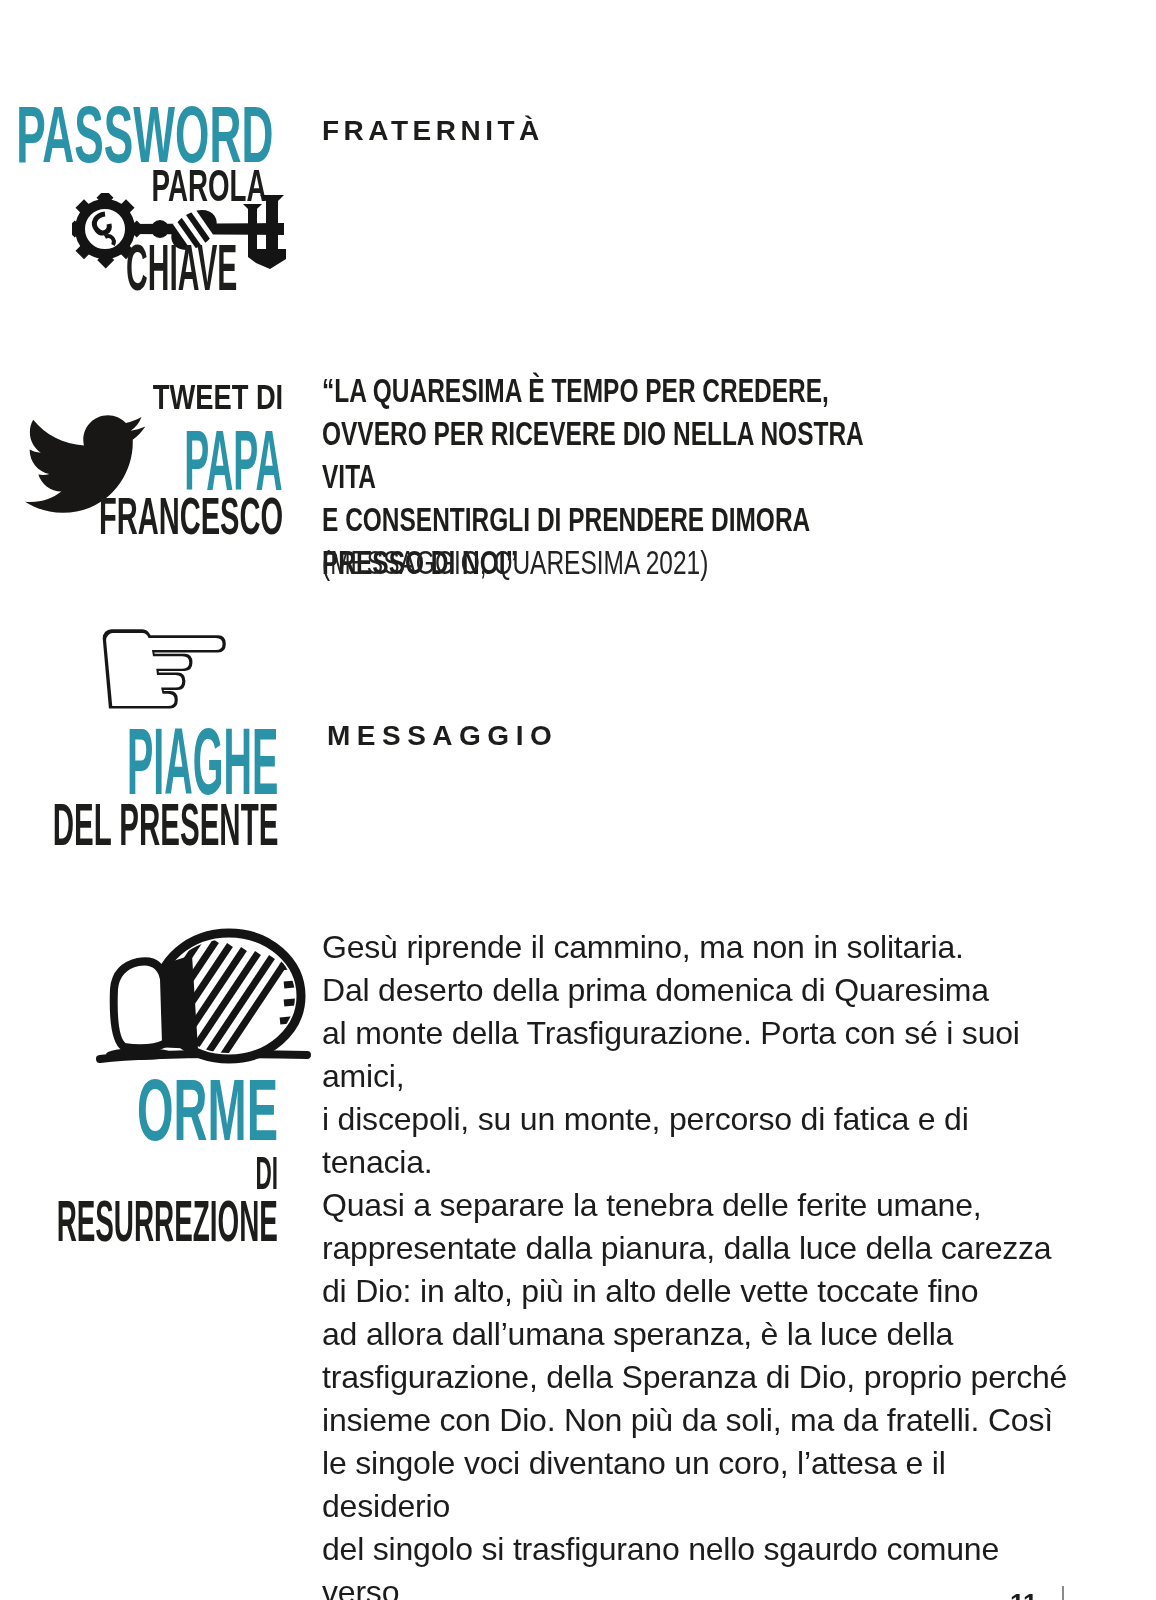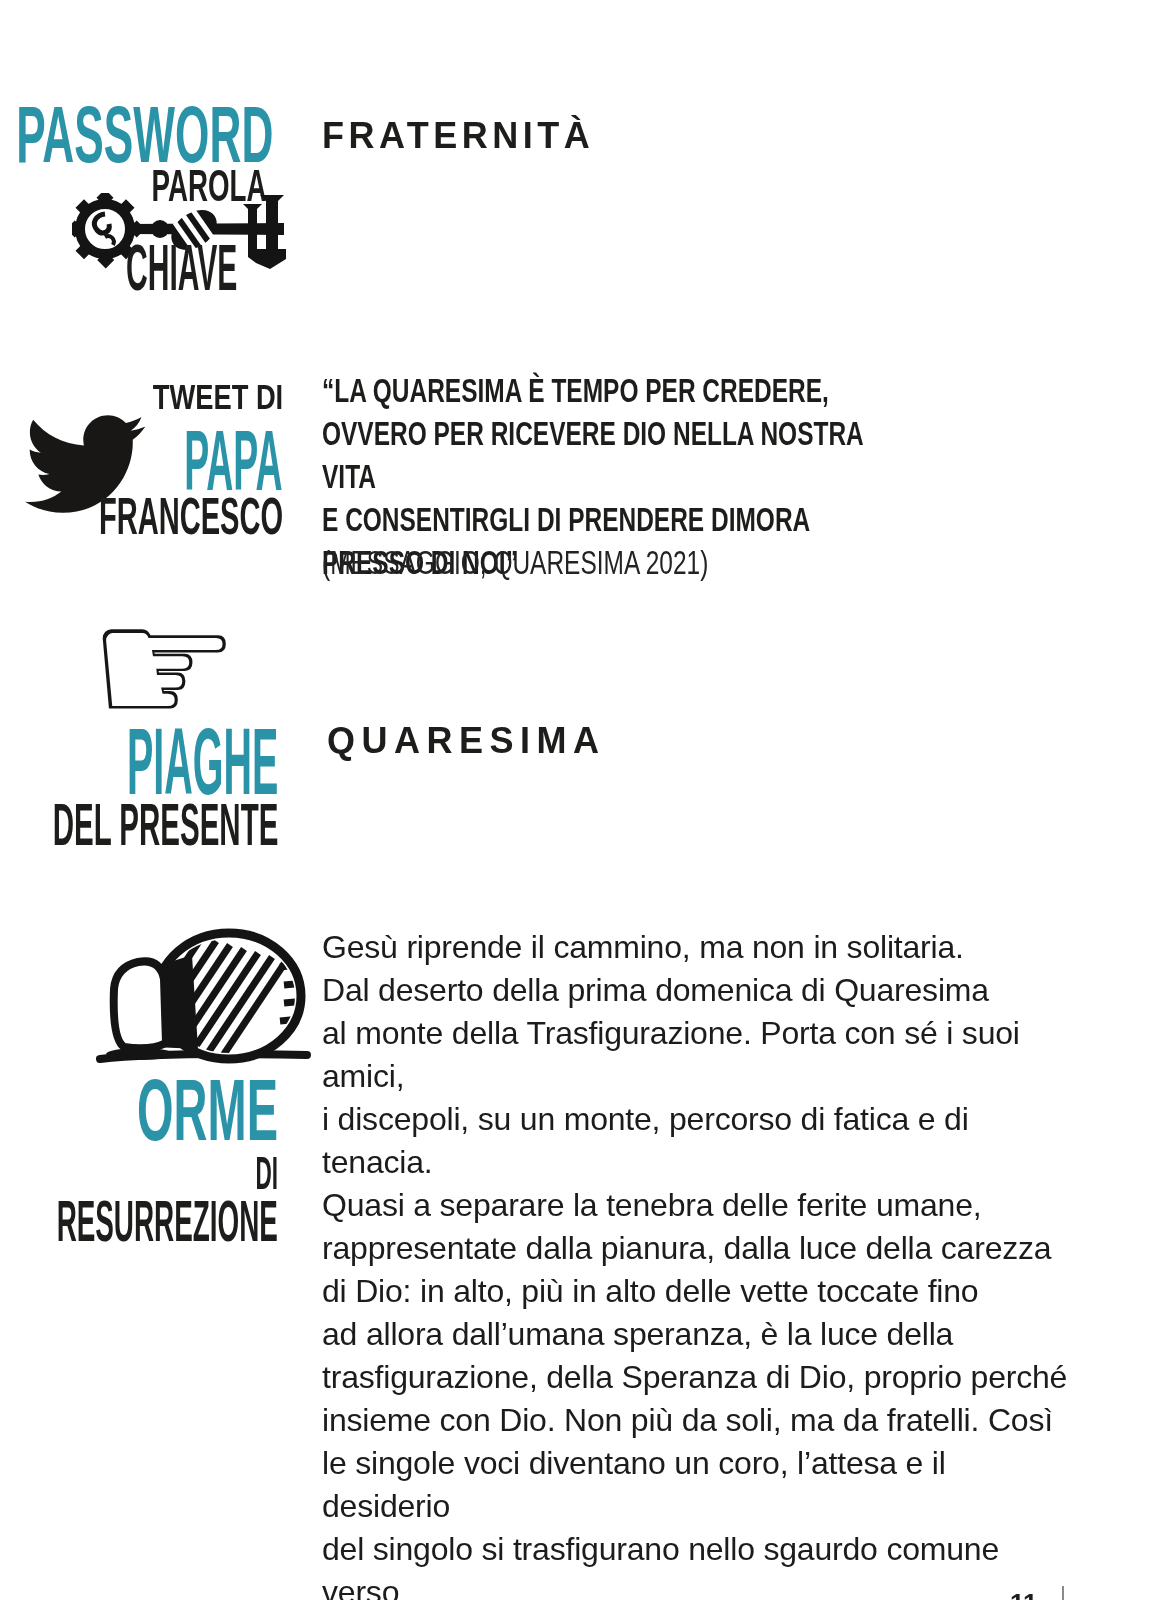--- a/index.html
+++ b/index.html
@@ -11,21 +11,21 @@
   
   .cond{
     position:absolute;line-height:1;font-weight:700;white-space:nowrap;
     font-family:"Liberation Sans",sans-serif;color:#1d1d1b;
   }
   .right-anchor{transform-origin:100% 0;}
   .left-anchor{transform-origin:0 0;}
   .teal{color:#2b93a8;}
   
   .kicker{
-    position:absolute;font-weight:700;font-size:36px;line-height:1.1;
+    position:absolute;font-weight:700;font-size:28px;line-height:1.1;
     color:#1d1d1b;white-space:nowrap;
   }
   
   .quote{
     position:absolute;left:322px;top:369px;
     font-weight:700;font-size:34px;line-height:43px;letter-spacing:0;
     transform:scaleX(0.72);transform-origin:0 0;
     white-space:pre-line;color:#1d1d1b;
   }
   .attribution{
@@ -119,21 +119,21 @@
 E CONSENTIRGLI DI PRENDERE DIMORA
 PRESSO DI NOI”</div>
   <div class="attribution">(MESSAGGIO, QUARESIMA 2021)</div>
 
   <div>
     <div class="hand-glyph">☞</div>
     <div class="cond teal right-anchor" style="right:878px;top:715px;font-size:94px;transform:scaleX(0.42);">PIAGHE</div>
     <div class="cond right-anchor" style="right:878px;top:796px;font-size:59px;transform:scaleX(0.50);">DEL PRESENTE</div>
   </div>
 
-  <div class="kicker" style="left:327px;top:721px;letter-spacing:6.5px;">QUARESIMA</div>
+  <div class="kicker" style="left:327px;top:721px;letter-spacing:6.5px;">MESSAGGIO</div>
 
   <div>
     <svg class="icon-abs" style="left:92px;top:927px;" width="225" height="145" viewBox="0 0 225 145">
       <defs>
         <clipPath id="boulderClip">
             <ellipse cx="137" cy="69" rx="66" ry="57"></ellipse>
           </clipPath>
       </defs>
 
       <path d="M8,132 Q70,125 215,128" fill="none" stroke="#141414" stroke-width="8" stroke-linecap="round"></path>

